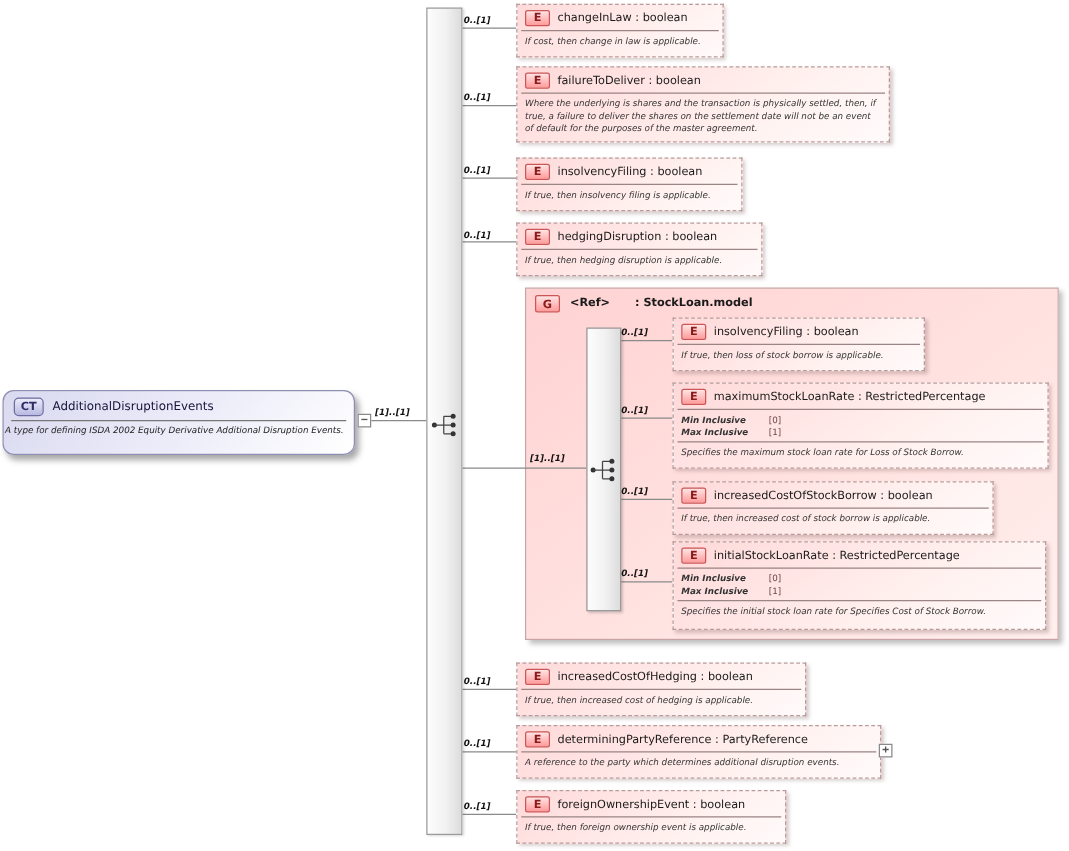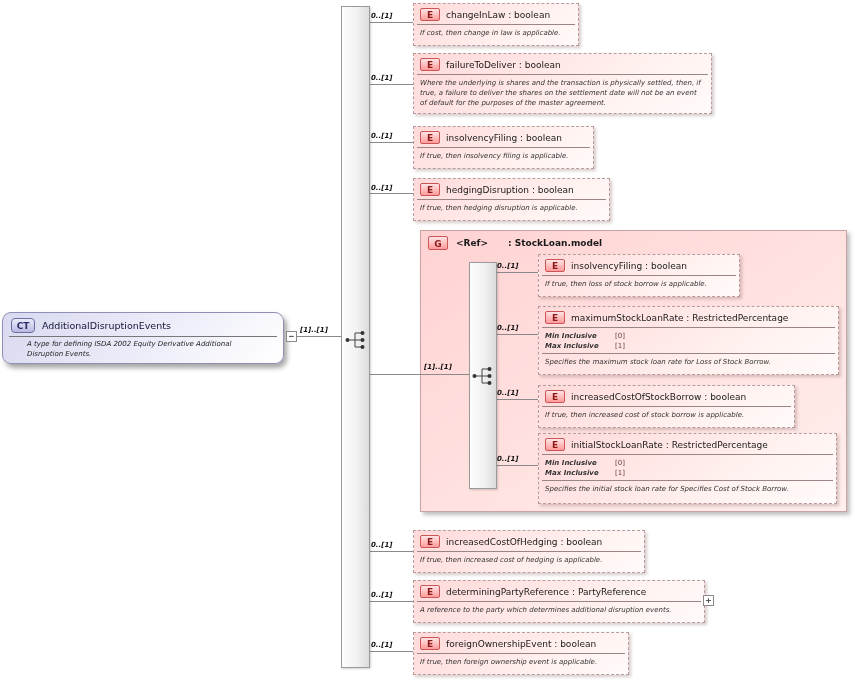--- a/index.html
+++ b/index.html
@@ -26,21 +26,21 @@
   .group-title{display:flex;align-items:center;gap:8px;padding:5px 7px;}
   .badge-g{flex:0 0 auto;width:20px;height:14px;border:1px solid #cc5555;border-radius:2px;background:linear-gradient(#ffe4e4,#ff9b9b);color:#8b1a1a;font:bold 9px/14px "DejaVu Sans",sans-serif;text-align:center;box-sizing:border-box;}
   .gref{font-weight:bold;font-size:9px;color:#1a1a1a;white-space:nowrap;}
   .gtype{font-weight:bold;font-size:9px;color:#1a1a1a;white-space:nowrap;margin-left:12px;}
 
   .ct-box{position:absolute;left:2px;top:312px;width:282px;height:52px;border:1px solid #8f8fb5;border-radius:9px;background:linear-gradient(135deg,#d9d9f0 0%,#ebebf9 50%,#ffffff 100%);box-shadow:3px 4px 5px rgba(0,0,0,0.35);z-index:3;box-sizing:border-box;}
   .ct-title{display:flex;align-items:center;gap:7px;padding:5px 0 3px 8px;}
   .badge-ct{flex:0 0 auto;width:24px;height:15px;border:1px solid #6d6da0;border-radius:4px;background:linear-gradient(#ecectA,#b9b9e2);background:linear-gradient(#ecebfa,#b9b9e2);color:#2e2e66;font:bold 9px/15px "DejaVu Sans",sans-serif;text-align:center;box-sizing:border-box;}
   .ct-name{font-weight:normal;font-size:9.5px;color:#15153a;white-space:nowrap;}
   .ct-sep{border-top:1px solid #777;margin:0 6px;}
-  .ct-doc{font:italic 7px/9.5px "DejaVu Sans",sans-serif;color:#222;padding:3px 24px;}
+  .ct-doc{font:italic 7px/9.5px "DejaVu Sans",sans-serif;color:#222;padding:3px 1px;}
 
   .toggle{position:absolute;width:11px;height:11px;box-sizing:border-box;border:1px solid #8a8a8a;background:#fff;color:#555;font:bold 9px/9px "DejaVu Sans Mono",monospace;text-align:center;z-index:6;cursor:pointer;}
 </style>
 </head>
 <body>
 
 <div class="canvas">
 
   <div class="group-box" style="left:420px;top:230px;width:427px;height:282px">
     <div class="group-title">

